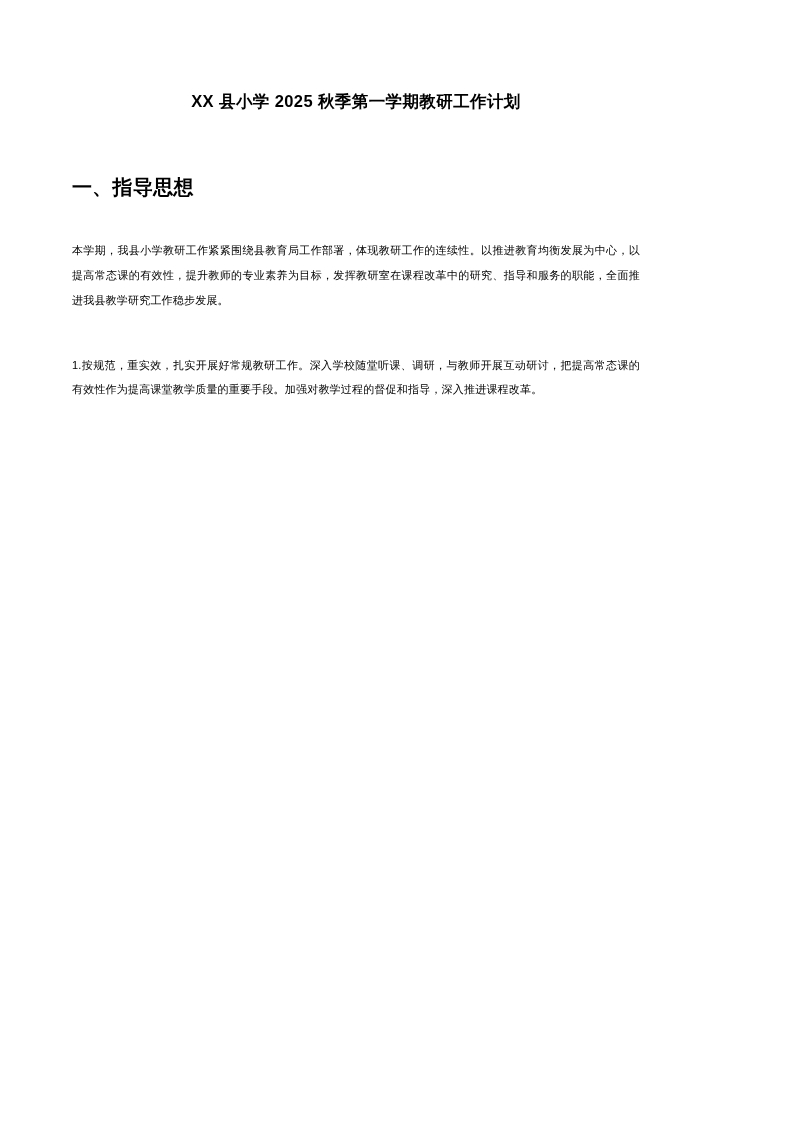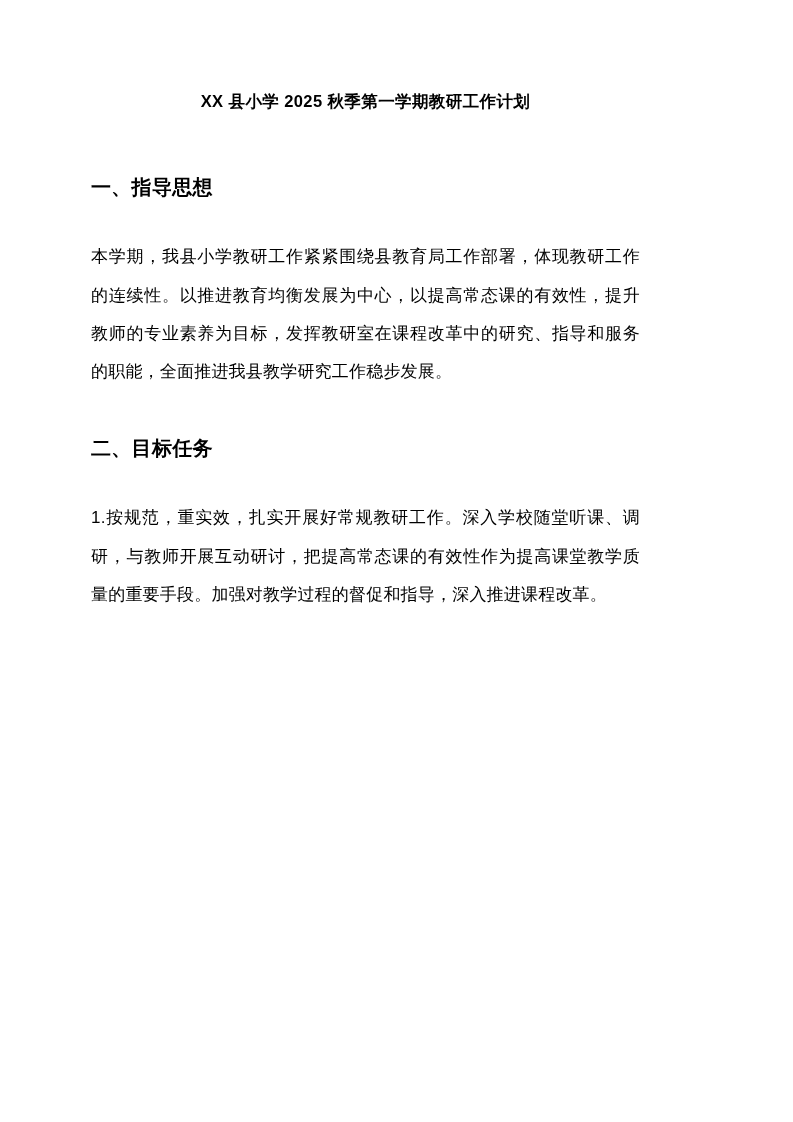--- a/index.html
+++ b/index.html
@@ -12,21 +12,21 @@
     height: 1122px;
     font-family: "Liberation Serif", "DejaVu Serif", serif;
     color: #000000;
     overflow: hidden;
   }
   .page {
     position: relative;
     width: 758px;
     height: 1122px;
     box-sizing: border-box;
-    padding: 88px 118px 60px 91px;
+    padding: 88px 118px 60px 72px;
     background: #ffffff;
   }
   .doc-title {
     font-family: "Liberation Sans", "DejaVu Sans", sans-serif;
     font-size: 16.5px;
     font-weight: bold;
     text-align: center;
     letter-spacing: 0.4px;
     margin: 0 0 56px 0;
     line-height: 1.6;
@@ -34,21 +34,21 @@
   .heading {
     font-family: "Liberation Sans", "DejaVu Sans", sans-serif;
     font-size: 20px;
     font-weight: bold;
     margin: 0 0 34px 0;
     line-height: 1.7;
     letter-spacing: 0.3px;
   }
   .para {
     font-family: "Liberation Sans", "DejaVu Sans", sans-serif;
-    font-size: 17px;
+    font-size: 11px;
     line-height: 2.25;
     margin: 0 0 28px 0;
     text-align: justify;
     text-justify: inter-ideograph;
     letter-spacing: 0.2px;
   }
   .para:last-child {
     margin-bottom: 0;
   }
   .block-gap-lg { margin-bottom: 40px; }
@@ -57,19 +57,18 @@
 <body>
 
 <div class="page">
 
   <h1 class="doc-title">XX 县小学 2025 秋季第一学期教研工作计划</h1>
 
   <h2 class="heading">一、指导思想</h2>
 
   <p class="para block-gap-lg">本学期，我县小学教研工作紧紧围绕县教育局工作部署，体现教研工作的连续性。以推进教育均衡发展为中心，以提高常态课的有效性，提升教师的专业素养为目标，发挥教研室在课程改革中的研究、指导和服务的职能，全面推进我县教学研究工作稳步发展。</p>
 
-  <h2 class="heading">二、目标任务</h2>
 
   <p class="para">1.按规范，重实效，扎实开展好常规教研工作。深入学校随堂听课、调研，与教师开展互动研讨，把提高常态课的有效性作为提高课堂教学质量的重要手段。加强对教学过程的督促和指导，深入推进课程改革。</p>
 
 
 
 </div>
 
 </body></html>

